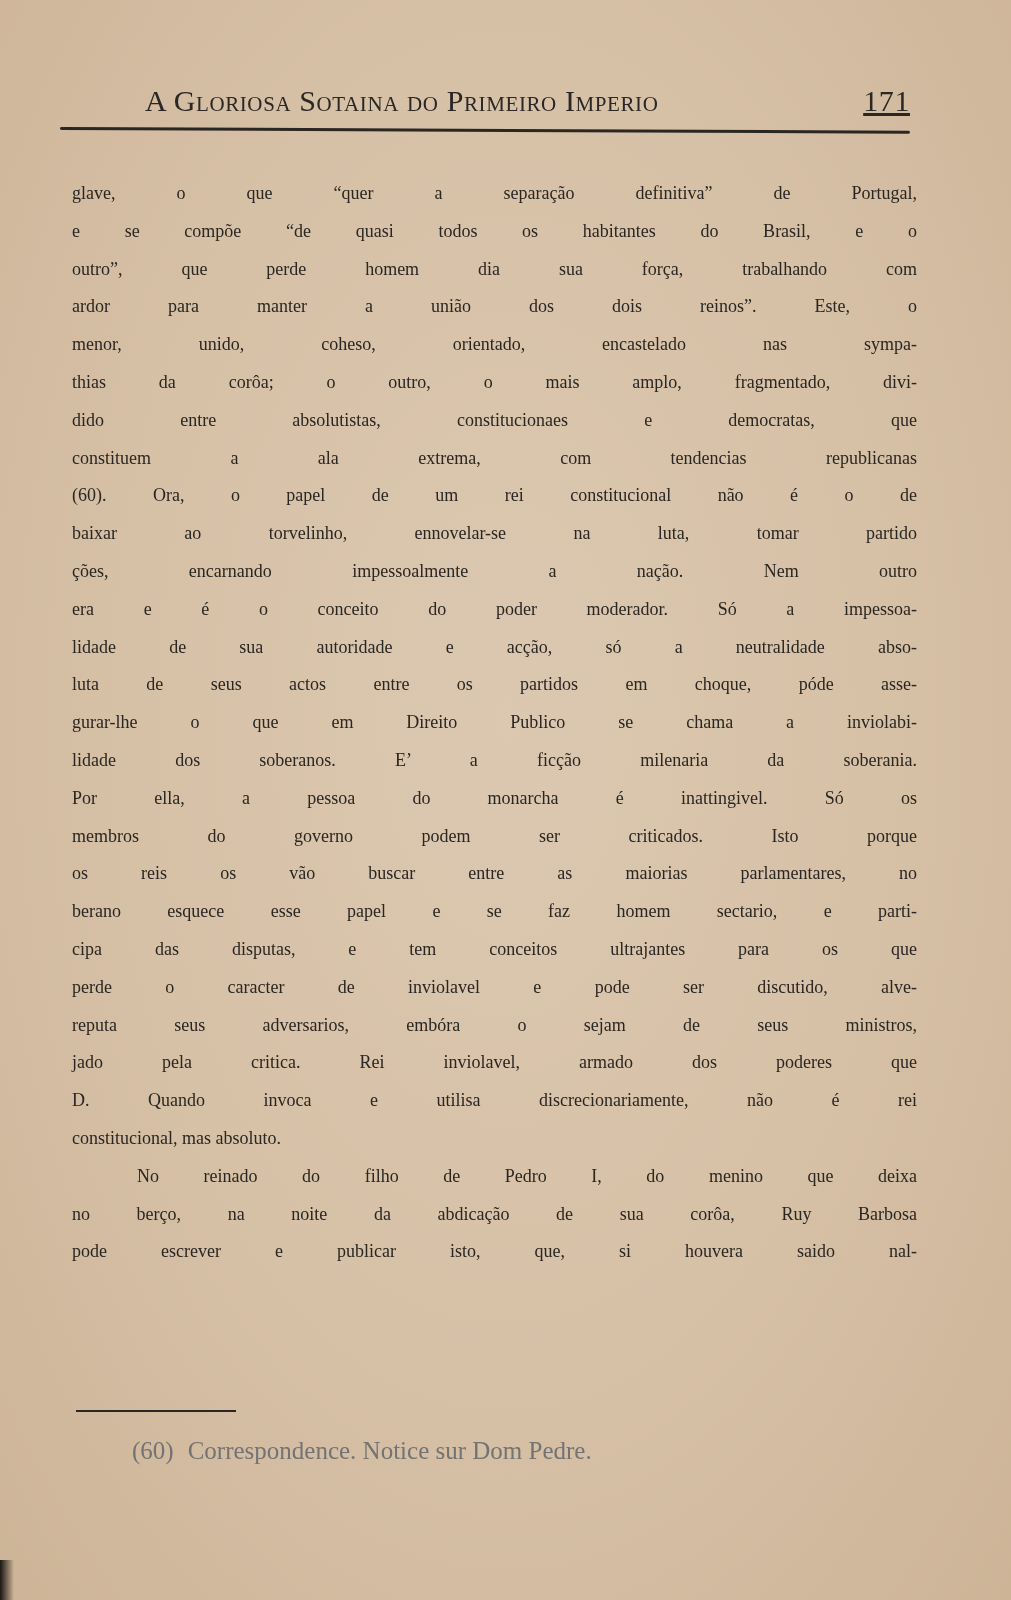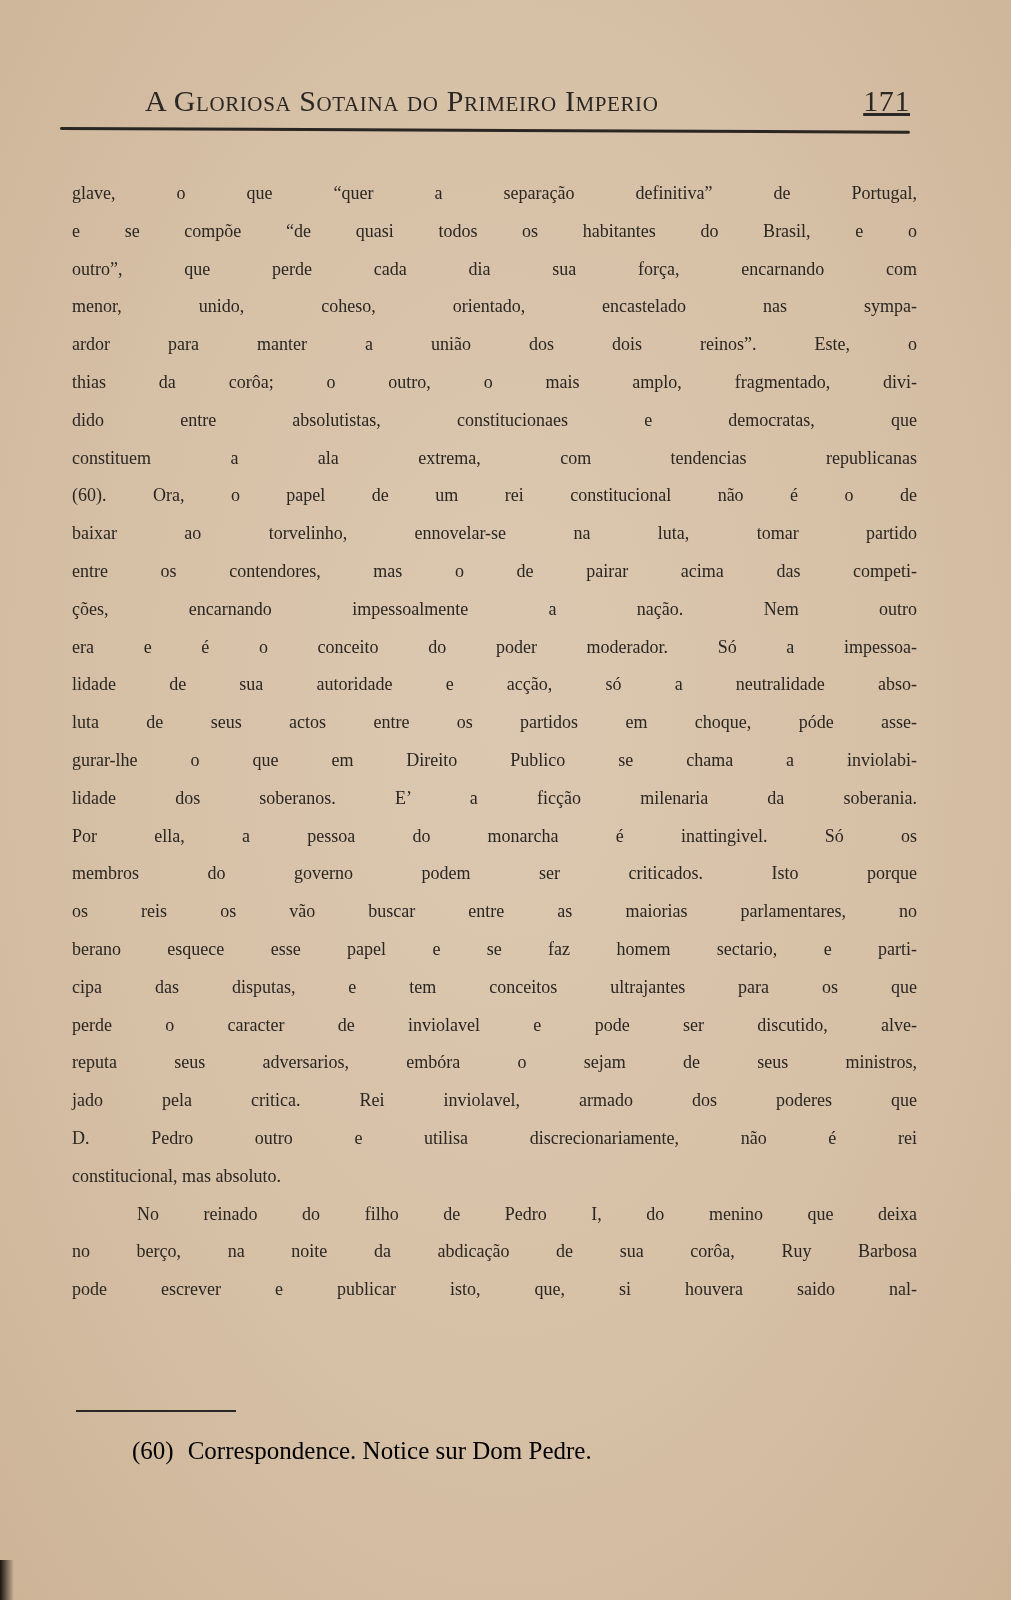--- a/index.html
+++ b/index.html
@@ -79,21 +79,21 @@
     top: 1410px;
     width: 160px;
     height: 2px;
     background: #2a2622;
   }
   .footnote {
     position: absolute;
     left: 132px;
     top: 1437px;
     font-size: 25px;
-    color: #000000;
+    color: #737373;
     white-space: nowrap;
   }
   .footnote .fn-num {
     margin-right: 14px;
   }
   .spine-shadow {
     position: absolute;
     left: 0; bottom: 0;
     width: 14px;
     height: 40px;
@@ -107,44 +107,43 @@
 
   <div class="running-head">
     <span>A Gloriosa Sotaina do Primeiro Imperio</span>
     <span class="folio">171</span>
   </div>
   <div class="head-rule"></div>
 
   <div class="body-text">
     <div class="line">glave, o que “quer a separação definitiva” de Portugal,</div>
     <div class="line">e se compõe “de quasi todos os habitantes do Brasil, e o</div>
-    <div class="line">outro”, que perde cada dia sua força, encarnando com</div>
+    <div class="line">outro”, que perde homem dia sua força, trabalhando com</div>
+    <div class="line">ardor para manter a união dos dois reinos”. Este, o</div>
     <div class="line">menor, unido, coheso, orientado, encastelado nas sympa-</div>
-    <div class="line">ardor para manter a união dos dois reinos”. Este, o</div>
     <div class="line">thias da corôa; o outro, o mais amplo, fragmentado, divi-</div>
     <div class="line">dido entre absolutistas, constitucionaes e democratas, que</div>
     <div class="line">constituem a ala extrema, com tendencias republicanas</div>
     <div class="line">(60). Ora, o papel de um rei constitucional não é o de</div>
     <div class="line">baixar ao torvelinho, ennovelar-se na luta, tomar partido</div>
-    <div class="line">entre os contendores, mas o de pairar acima das competi-</div>
     <div class="line">ções, encarnando impessoalmente a nação. Nem outro</div>
     <div class="line">era e é o conceito do poder moderador. Só a impessoa-</div>
     <div class="line">lidade de sua autoridade e acção, só a neutralidade abso-</div>
     <div class="line">luta de seus actos entre os partidos em choque, póde asse-</div>
     <div class="line">gurar-lhe o que em Direito Publico se chama a inviolabi-</div>
     <div class="line">lidade dos soberanos. E’ a ficção milenaria da soberania.</div>
     <div class="line">Por ella, a pessoa do monarcha é inattingivel. Só os</div>
     <div class="line">membros do governo podem ser criticados. Isto porque</div>
     <div class="line">os reis os vão buscar entre as maiorias parlamentares, no</div>
     <div class="line">berano esquece esse papel e se faz homem sectario, e parti-</div>
     <div class="line">cipa das disputas, e tem conceitos ultrajantes para os que</div>
     <div class="line">perde o caracter de inviolavel e pode ser discutido, alve-</div>
     <div class="line">reputa seus adversarios, embóra o sejam de seus ministros,</div>
     <div class="line">jado pela critica. Rei inviolavel, armado dos poderes que</div>
-    <div class="line">D. Pedro outro e utilisa discrecionariamente, não é rei</div>
+    <div class="line">D. Quando invoca e utilisa discrecionariamente, não é rei</div>
     <div class="line last">constitucional, mas absoluto.</div>
     <div class="line indent">No reinado do filho de Pedro I, do menino que deixa</div>
     <div class="line">no berço, na noite da abdicação de sua corôa, Ruy Barbosa</div>
     <div class="line">pode escrever e publicar isto, que, si houvera saido nal-</div>
   </div>
 
   <div class="foot-rule"></div>
   <div class="footnote">
     <span class="fn-num">(60)</span><span>Correspondence. Notice sur Dom Pedre.</span>
   </div>

